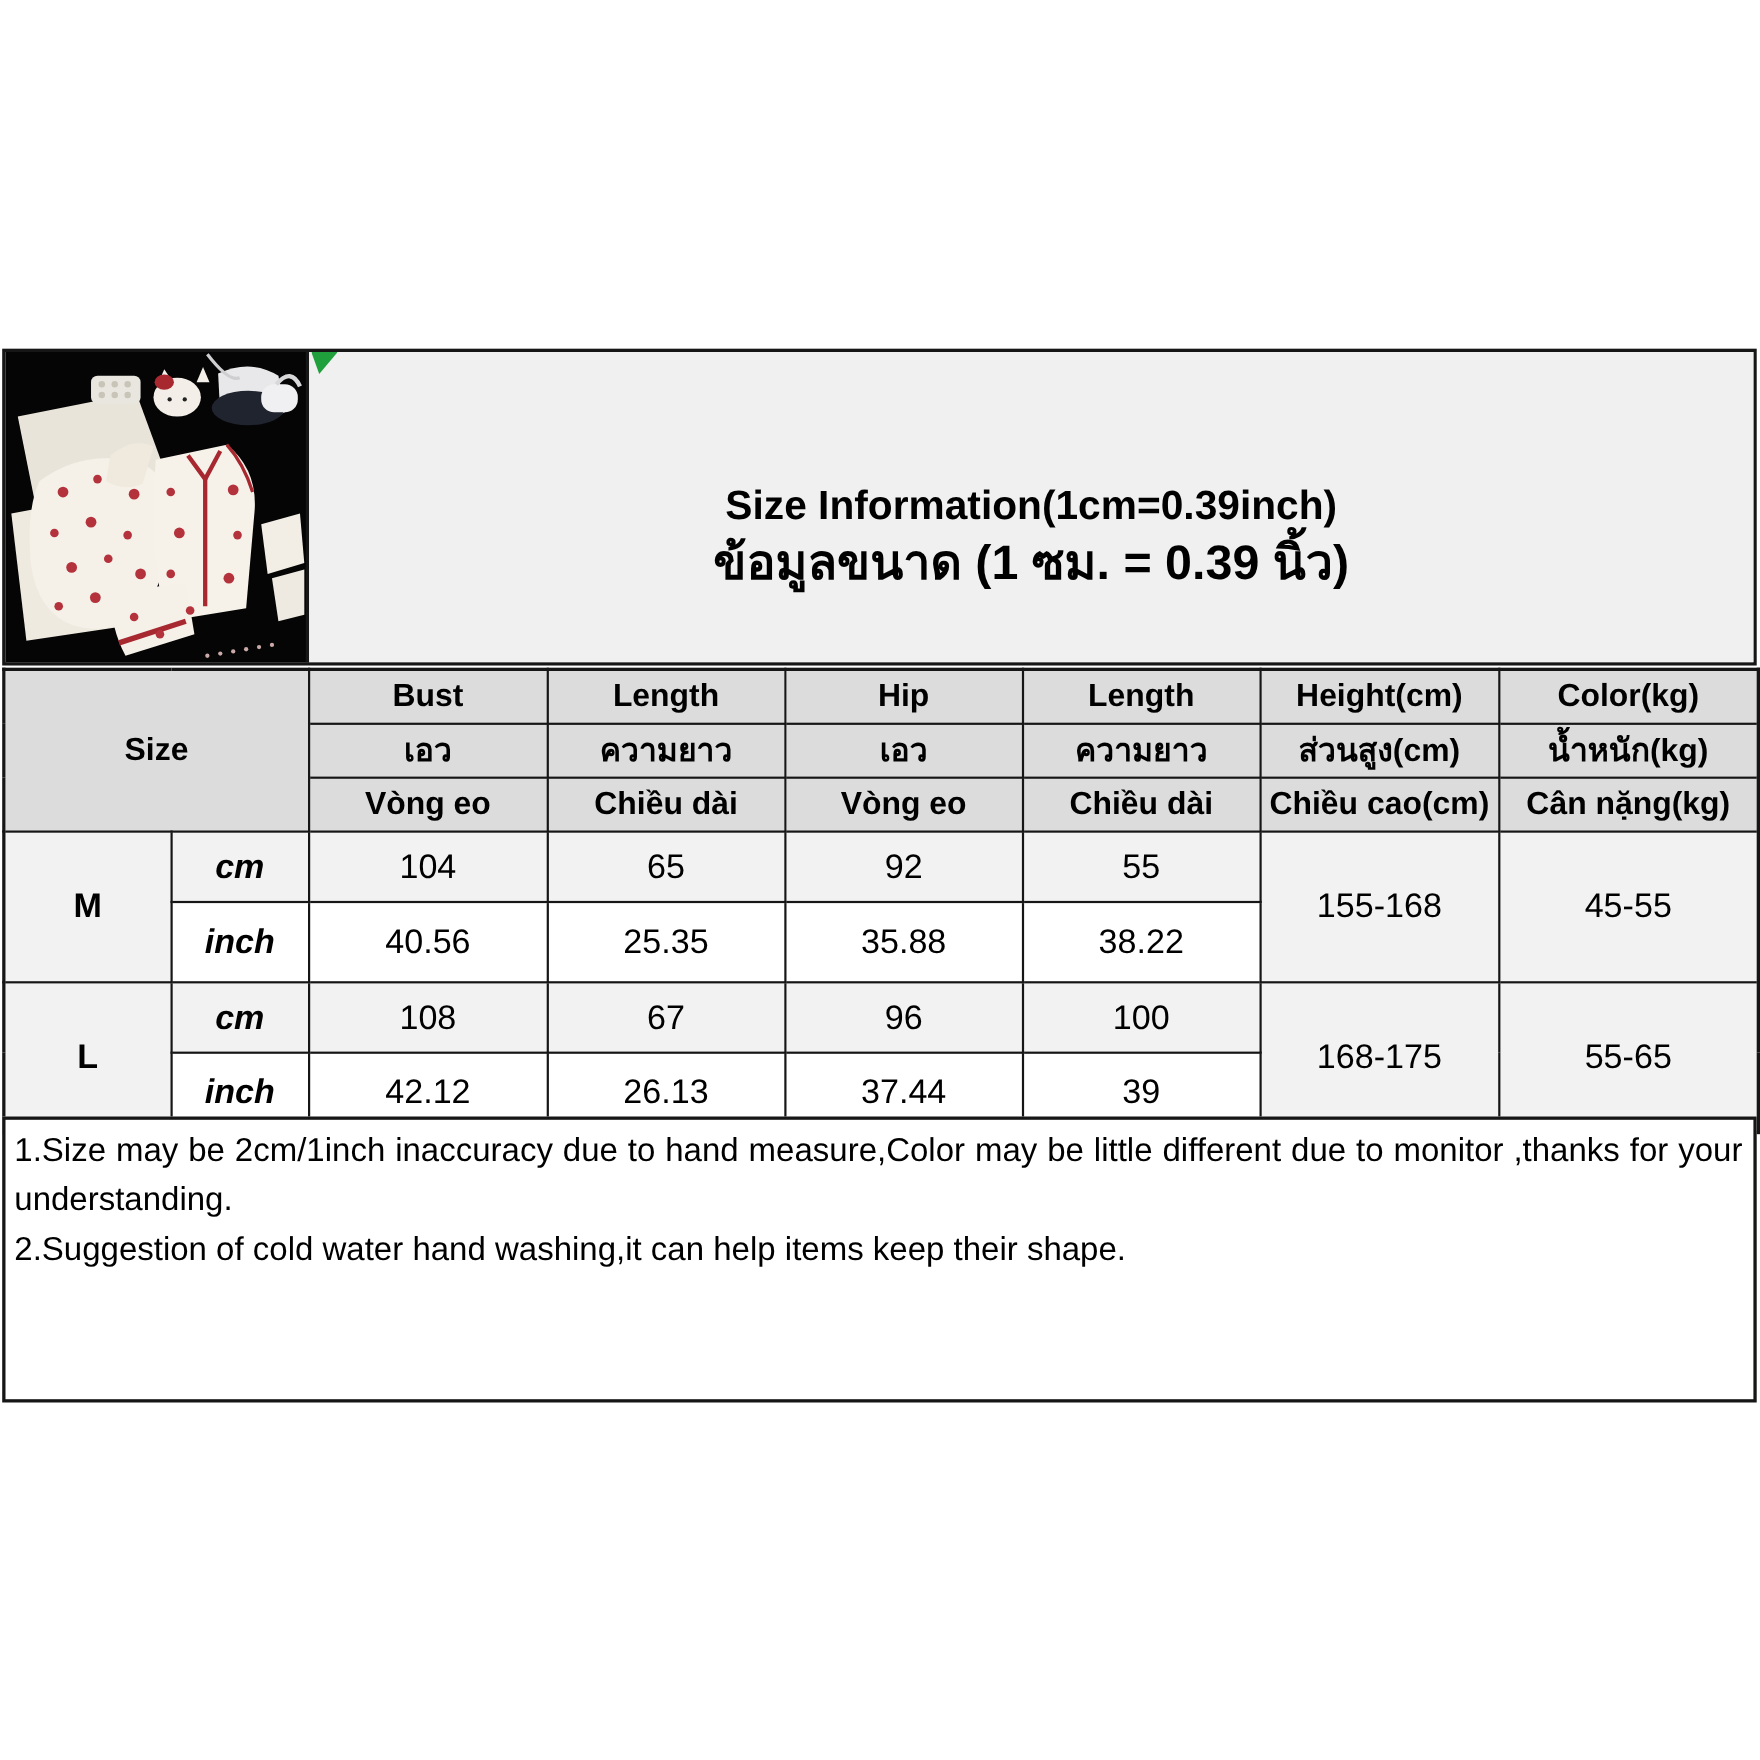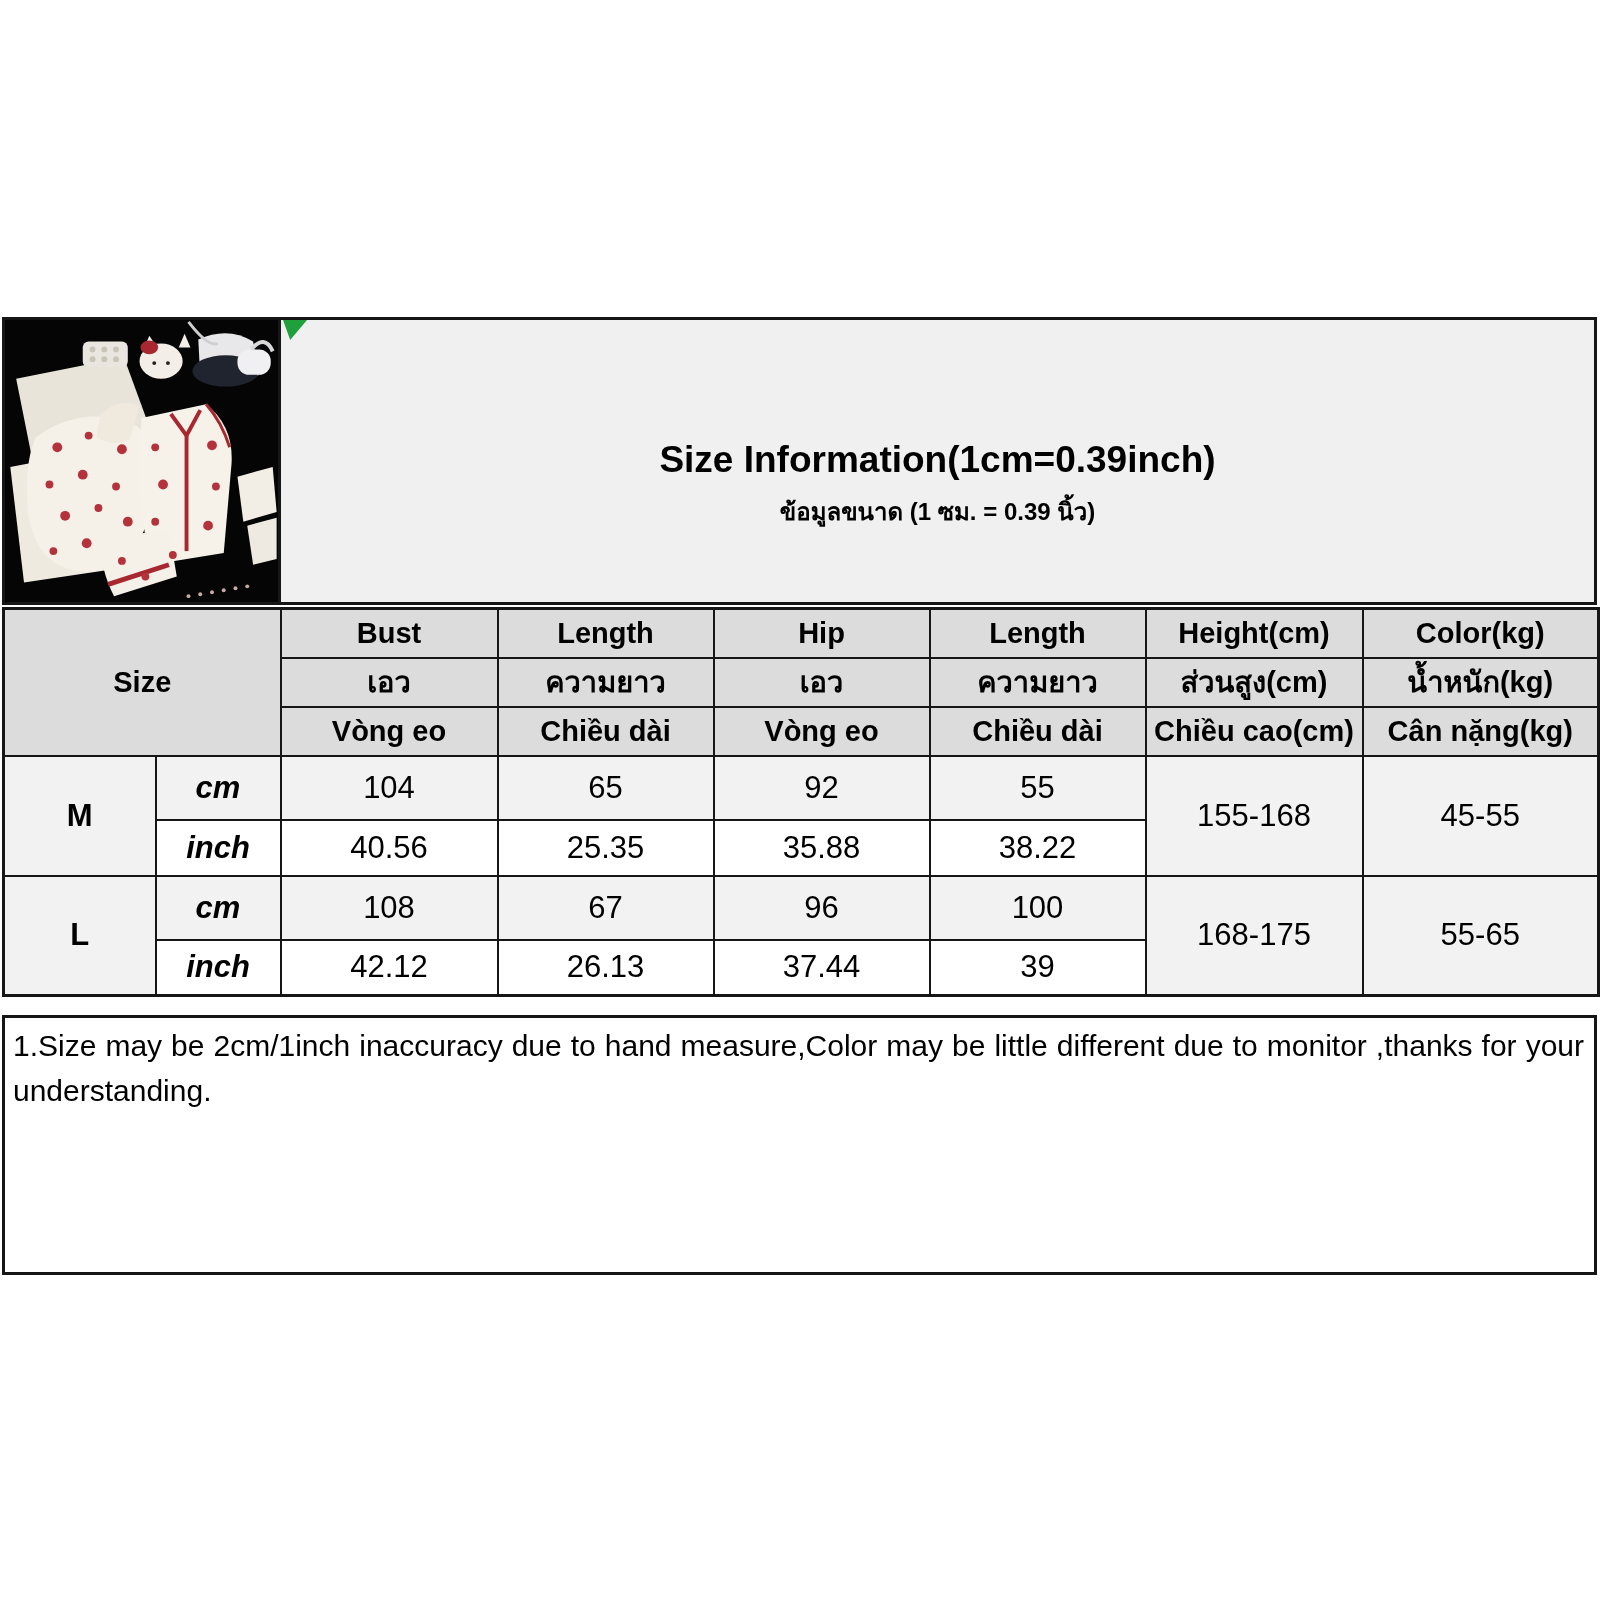--- a/index.html
+++ b/index.html
@@ -23,39 +23,39 @@
   .title-cell{
     flex:1 1 auto; position:relative; background:#f0f0f0;
     display:flex; flex-direction:column; justify-content:center; align-items:center;
     gap:6px; padding-top:50px;
   }
   .green-marker{
     position:absolute; left:2px; top:0; width:24px; height:20px;
     clip-path:polygon(0 0,100% 0,30% 100%);
   }
   .title-en{ font-size:37px; font-weight:bold; line-height:46px; }
-  .title-th{ font-size:24px; font-weight:bold; line-height:46px; }
+  .title-th{ font-size:44px; font-weight:bold; line-height:46px; }
   .title-vi{ font-size:37px; font-weight:bold; line-height:46px; }
 
   
   table.size-table{
     position:absolute; left:2px; top:607px; width:1595px;
     border-collapse:collapse; table-layout:fixed;
     border:3px solid #161616;
   }
   table.size-table td{
     border:2px solid #161616; text-align:center; vertical-align:middle;
     overflow:hidden; white-space:nowrap;
   }
   tr.hdr td{ height:49px; background:#dcdcdc; font-weight:bold; font-size:29px; }
   td.size-corner{ background:#dcdcdc; font-weight:bold; font-size:56px; }
   td.size-label{ background:#dcdcdc; font-weight:bold; font-size:34px; }
   td.unit-cell{ font-weight:bold; font-size:29px;font-style:italic; }
   tr.cm-row td{ height:64px; background:#f2f2f2; font-size:31px; }
-  tr.inch-row td{ height:56px; background:#ffffff; font-size:31px; }
+  tr.inch-row td{ height:73px; background:#ffffff; font-size:31px; }
   td.range-cell{ background:#f1f1f1; font-size:31px; }
 
   
   .attention-box{
     position:absolute; left:2px; top:1015px; width:1595px; height:260px;
     border:3px solid #161616; background:#ffffff;
     padding:5px 10px 0 8px;
     font-size:30px; line-height:45px;
   }
   .attention-line-1{ text-align:justify; }
@@ -221,15 +221,16 @@
         <td>42.12</td>
         <td>26.13</td>
         <td>37.44</td>
         <td>39</td>
       </tr>
     </tbody>
   </table>
 
   <div class="attention-box">
     <div class="attention-line-1">1.Size may be 2cm/1inch inaccuracy due to hand measure,Color may be little different due to monitor ,thanks for your understanding.</div>
+    <div class="attention-line-2">2.Suggestion of cold water hand washing,it can help items keep their shape.</div>
   </div>
 
 </div>
 
 </body></html>

